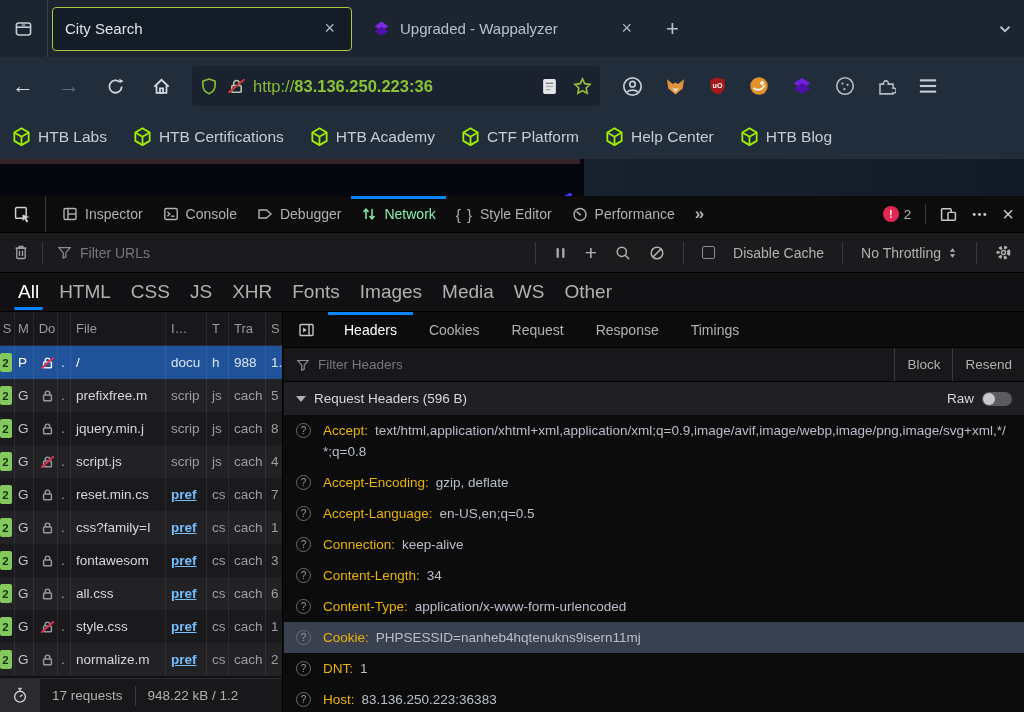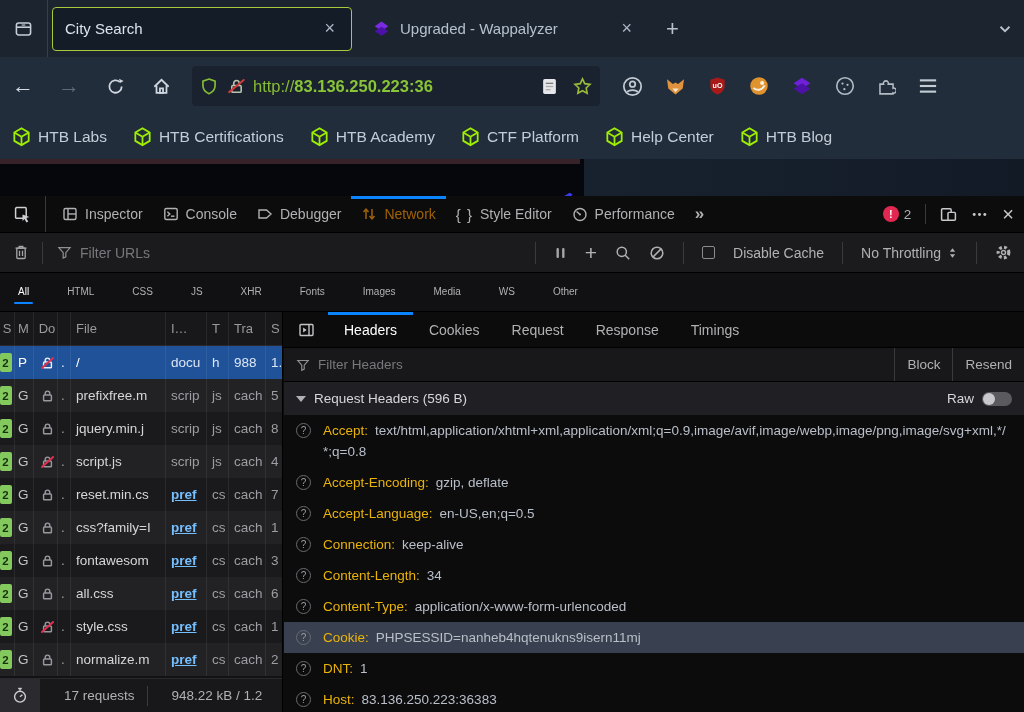--- a/index.html
+++ b/index.html
@@ -31,40 +31,40 @@
   .bookmarks { position:absolute; top:115px; left:0; right:0; height:44px; background:#222d3b; display:flex; align-items:center; gap:26px; padding-left:12px; }
   .bookmark { display:flex; align-items:center; gap:7px; color:#c3cdd8; font-size:15.5px; white-space:nowrap; }
 
   .pagestrip { position:absolute; top:159px; left:0; right:0; height:37px; background:linear-gradient(90deg,#05070c 0 57%,#18222f 57%,#121a26 100%); overflow:hidden; }
   .pagestrip .maroon { position:absolute; top:0; left:0; width:580px; height:5px; background:#37222a; }
   .pagestrip .swoosh { position:absolute; top:8px; left:452px; width:130px; height:46px; border:4px solid transparent; border-bottom:4px solid #3a3af0; border-radius:50%; transform:rotate(-8deg); }
 
   
   .dt-tabbar { position:absolute; top:196px; left:0; right:0; height:37px; background:#0c0c0d; display:flex; align-items:stretch; color:#b1b1b3; font-size:14px; border-bottom:1px solid #000; }
   .dt-tab { display:flex; align-items:center; gap:7px; padding:0 10px; position:relative; }
-  .dt-tab.active { color:#a16207; }
+  .dt-tab.active { color:#86efac; }
   .dt-tab.active::before { content:""; position:absolute; top:0; left:0; right:0; height:2.5px; background:#0a84ff; }
   .dt-pick { width:46px; display:flex; align-items:center; justify-content:center; border-right:1px solid #3a3a3e; margin-right:6px; color:#d0d0d3; }
   .dt-tabbar-right { margin-left:auto; display:flex; align-items:center; gap:14px; padding-right:10px; }
   .err-badge { display:flex; align-items:center; gap:5px; color:#b1b1b3; font-size:13.5px; }
   .err-circ { width:16px; height:16px; border-radius:50%; background:#e22850; color:#fff; font-size:11px; font-weight:bold; display:flex; align-items:center; justify-content:center; }
   .dt-sep { width:1px; height:20px; background:#3a3a3e; }
   .dt-x { font-size:20px; color:#c9c9cc; }
 
   .dt-nettoolbar { position:absolute; top:233px; left:0; right:0; height:40px; background:#1b1b1d; display:flex; align-items:center; color:#8f8f94; border-bottom:1px solid #000; }
   .ntb-icon { display:flex; align-items:center; justify-content:center; color:#a5a5a9; }
   .ntb-trash { width:42px; }
   .ntb-sep { width:1px; height:22px; background:#3a3a3e; }
   .filter-urls { display:flex; gap:8px; padding-left:14px; flex:1; color:#77777d; font-size:14px; }
   .ntb-right { display:flex; align-items:center; gap:18px; padding-right:12px; }
   .ntb-label { color:#b1b1b3; font-size:14px; white-space:nowrap; }
   .checkbox { width:13px; height:13px; border:1.5px solid #8a8a8e; border-radius:2px; }
   .throttle { display:flex; align-items:center; gap:6px; }
 
-  .dt-filtertabs { position:absolute; top:273px; left:0; right:0; height:39px; background:#111113; display:flex; align-items:center; gap:18px; padding-left:8px; color:#b1b1b3; font-size:10px; border-bottom:1px solid #000; }
+  .dt-filtertabs { position:absolute; top:273px; left:0; right:0; height:39px; background:#111113; display:flex; align-items:center; gap:0; padding-left:8px; color:#b1b1b3; font-size:19px; border-bottom:1px solid #000; }
   .ftab { padding:8px 10px 9px; position:relative; }
   .ftab.active { color:#fff; }
   .ftab.active::after { content:""; position:absolute; left:6px; right:6px; bottom:2px; height:2.5px; background:#0a84ff; border-radius:2px; }
 
   .dt-main { position:absolute; top:312px; left:0; right:0; bottom:0; }
   .req-panel { position:absolute; left:0; top:0; bottom:0; width:283px; background:#121214; border-right:1px solid #000; }
   .req-header { display:flex; height:34px; align-items:center; color:#9a9a9e; font-size:13px; background:#18181a; border-bottom:1px solid #2a2a2e; }
   .req-header > div, .req-row > div { border-right:1px solid rgba(255,255,255,0.07); height:100%; display:flex; align-items:center; overflow:hidden; padding-left:3px; white-space:nowrap; }
   .c-status { width:15px; justify-content:center; padding-left:0 !important; }
   .c-method { width:19px; }
@@ -84,21 +84,21 @@
   .req-row.selected .c-file { color:#fff; }
   .req-row .c-init, .req-row .c-type, .req-row .c-tra, .req-row .c-size, .req-row .c-domain { color:#9d9da3; }
   .req-row.selected .c-init, .req-row.selected .c-type, .req-row.selected .c-tra, .req-row.selected .c-size, .req-row.selected .c-domain { color:#dce7f5; }
   .req-row.init-link .c-init span { color:#75bfff; text-decoration:underline; font-weight:bold; }
   .lock-wrap { position:relative; width:13px; height:14px; color:#97979f; }
   .req-row.selected .lock-wrap { color:#e8eef7; }
   .lock-slash { display:none; position:absolute; left:-2px; top:6px; width:17px; height:2px; background:#e03050; transform:rotate(-42deg); border-radius:1px; }
   .req-row.insecure .lock-slash { display:block; }
   .req-status { position:absolute; left:0; right:0; bottom:0; height:34px; background:#18181a; border-top:1px solid #2a2a2e; display:flex; align-items:center; color:#b1b1b3; font-size:13.5px; }
   .rs-clock { width:40px; height:100%; background:#2b2b2f; display:flex; align-items:center; justify-content:center; color:#cfcfd2; }
-  .rs-item { padding:0 12px; white-space:nowrap;margin-left:12px; }
+  .rs-item { padding:0 12px; white-space:nowrap; }
   .rs-sep { width:1px; height:20px; background:#3a3a3e; }
 
   .details { position:absolute; left:284px; top:0; right:0; bottom:0; background:#0c0c0d; overflow:hidden; }
   .det-tabs { display:flex; align-items:stretch; height:36px; color:#b1b1b3; font-size:14px; border-bottom:1px solid #000; background:#0c0c0d; }
   .det-panelicon { width:44px; display:flex; align-items:center; justify-content:center; color:#c4c4c8; }
   .det-tab { display:flex; align-items:center; padding:0 16px; position:relative; }
   .det-tab.active { color:#fff; }
   .det-tab.active::before { content:""; position:absolute; top:0; left:0; right:0; height:2.5px; background:#0a84ff; }
   .det-filter { height:34px; background:#18181a; display:flex; align-items:center; color:#77777d; font-size:13.5px; border-bottom:1px solid #000; padding-left:12px; gap:8px; }
   .det-filter-right { margin-left:auto; display:flex; align-items:center; height:100%;padding-left:21px; }

